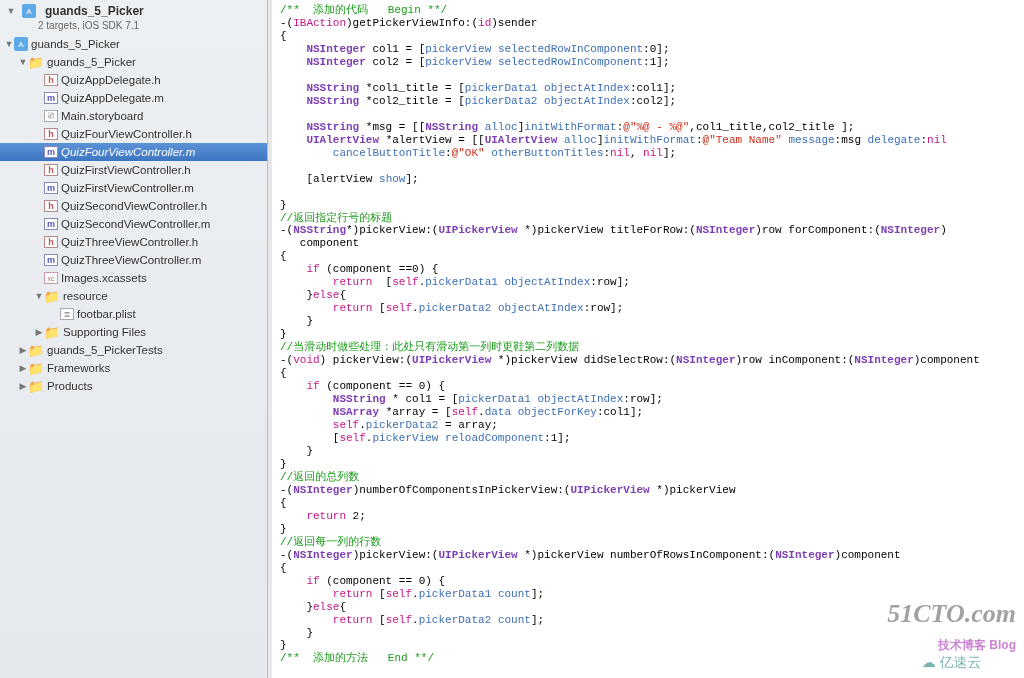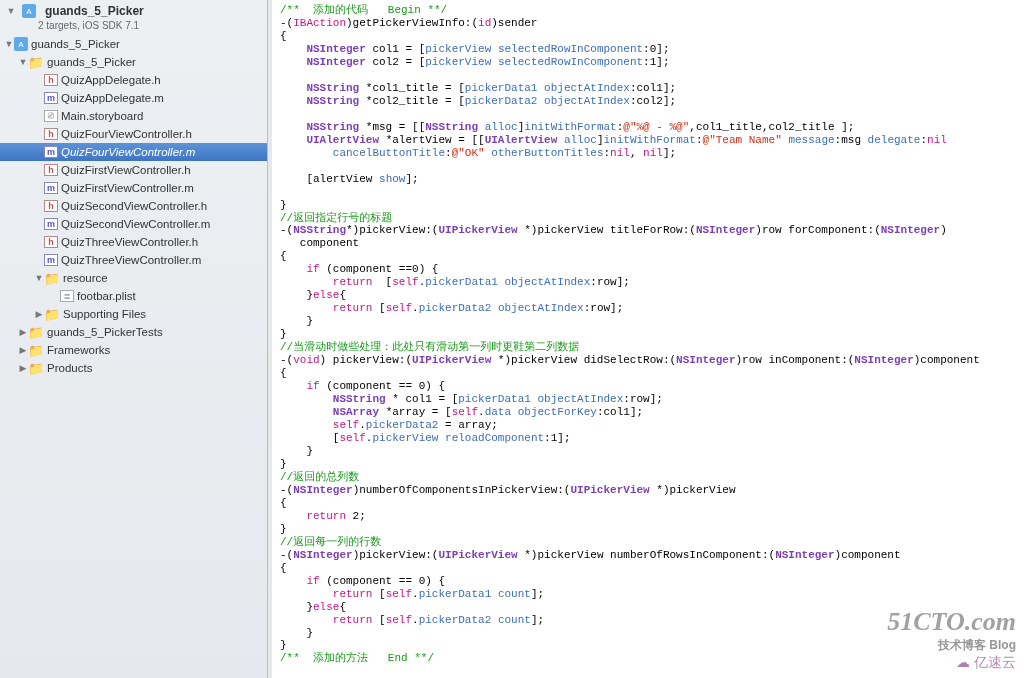--- a/index.html
+++ b/index.html
@@ -57,22 +57,22 @@
 .c-keyword { color:#c71585; }
 .c-type { color:#7c3fb4;font-weight:bold; }
 .c-string { color:#d12f1b; }
 .c-method { color:#3c6fb5; }
 .c-prop { color:#3c6fb5; }
 .watermark {
   position:fixed; right:8px; bottom:6px; text-align:right;
   opacity:0.55; pointer-events:none; font-family:Arial;
 }
 .wm-top { font-size:26px; font-weight:bold; color:#555; font-style:italic;font-family:Liberation Serif, serif;}
-.wm-mid { font-size:12px; color:#404040; font-weight:bold;}
-.wm-bot { font-size:14px; color:#701a75; }
+.wm-mid { font-size:12px; color:#a21caf; font-weight:bold;margin-top:8px;}
+.wm-bot { font-size:14px; color:#0f766e;text-align:center; }
 </style>
 </head>
 <body>
 
 <div class="sidebar">
   <div class="proj-header">
     <span class="disclosure">▼</span>
     <span class="icon icon-proj">A</span>
     <span class="proj-title">guands_5_Picker</span>
   </div>
@@ -164,20 +164,27 @@
       </li>
       <li>
         <div class="row ind2">
           <span class="disclosure"></span>
           <span class="icon icon-m">m</span>
           <span class="fname">QuizThreeViewController.m</span>
         </div>
       </li>
       <li>
         <div class="row ind2">
+          <span class="disclosure"></span>
+          <span class="icon icon-xc">xc</span>
+          <span class="fname">Images.xcassets</span>
+        </div>
+      </li>
+      <li>
+        <div class="row ind2">
           <span class="disclosure">▼</span>
           <span class="icon icon-folder">📁</span>
           <span class="fname">resource</span>
         </div>
       </li>
       <li>
         <div class="row ind3">
           <span class="disclosure"></span>
           <span class="icon icon-plist">≣</span>
           <span class="fname">footbar.plist</span>

